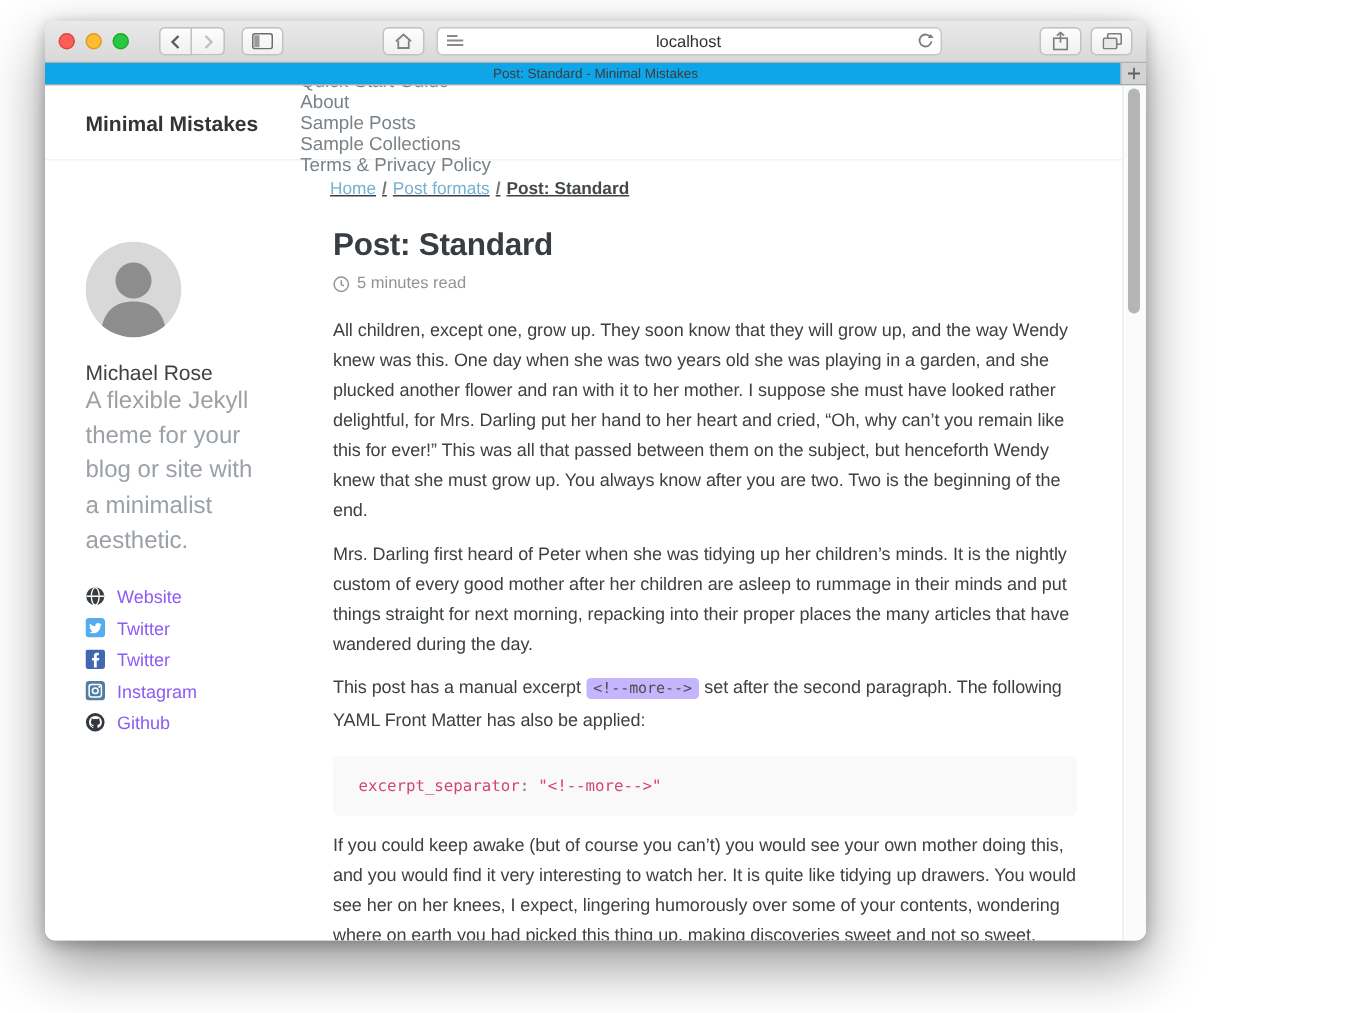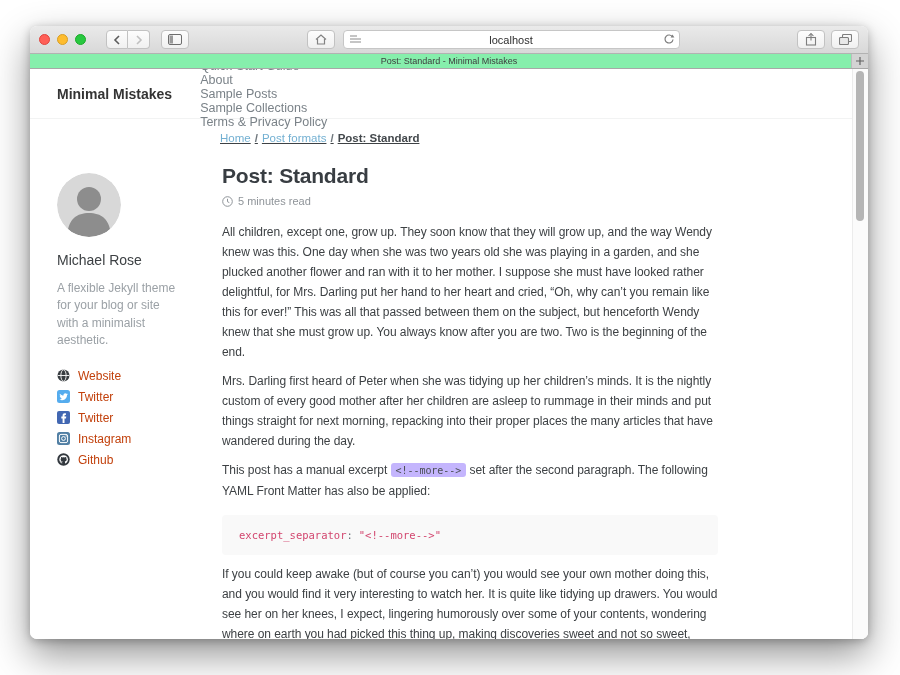--- a/index.html
+++ b/index.html
@@ -1,20 +1,20 @@
 <!DOCTYPE html>
 <html><head>
 <meta charset="utf-8">
 <style>
   * { margin:0; padding:0; box-sizing:border-box; }
   html,body { width:900px; height:675px; background:#ffffff; font-family:"Liberation Sans",sans-serif; }
   .stage { position:relative; width:900px; height:675px; overflow:hidden; }
 
   
-  .browser { position:absolute; left:30px; top:26px; width:838px; height:613px;
+  .browser { position:absolute; left:30px; top:14px; width:734px; height:613px;
     border-radius:7px; background:#fff; overflow:hidden; display:flex; flex-direction:column;
     box-shadow:0 16px 38px rgba(0,0,0,.42), 0 2px 10px rgba(0,0,0,.25); }
 
   .toolbar { height:28px; flex:0 0 28px; background:linear-gradient(#eaeaea,#d8d8d8);
     border-bottom:1px solid #b2b2b2; display:flex; align-items:center; padding:0 9px; }
   .tl { width:11px; height:11px; border-radius:50%; margin-right:7px; padding:0; border:1px solid transparent; }
   .tl.close { background:#ff5f57; border-color:#e0443e; }
   .tl.min   { background:#febc2e; border-color:#d89e24; }
   .tl.zoom  { background:#28c840; border-color:#1aab29; }
   .cbtn { background:linear-gradient(#fdfdfd,#f0f0f0); border:1px solid #c2c2c2; border-radius:4px;
@@ -26,21 +26,21 @@
   .sidebar-toggle { width:28px; margin-left:11px; }
   .home-btn { width:28px; margin-left:auto; margin-right:8px; }
   .url-field { width:337px; height:19px; background:#fff; border:1px solid #c6c6c6; border-radius:4px;
     position:relative; display:flex; align-items:center; }
   .url-text { position:absolute; left:0; right:0; text-align:center; font-size:11px; color:#2e2e2e; }
   .reader-ic { position:absolute; left:6px; top:4px; }
   .reload-btn { position:absolute; right:4px; top:2px; background:none; border:none; padding:0; }
   .right-btns { margin-left:auto; display:flex; gap:6px; }
   .right-btns .cbtn { width:28px; }
 
-  .tabbar { height:15px; flex:0 0 15px; background:#86efac; border-bottom:1px solid #a8a8a8;
+  .tabbar { height:15px; flex:0 0 15px; background:#0ea5e9; border-bottom:1px solid #a8a8a8;
     position:relative; display:flex; align-items:center; justify-content:center; }
   .tab-title { font-size:9px; color:#3d3d3d; }
   .newtab-btn { position:absolute; right:0; top:0; bottom:0; width:17px; border:none; border-left:1px solid #bcbcbc;
     background:#d3d3d3; display:flex; align-items:center; justify-content:center; padding:0; }
 
   
   .viewport { flex:1; background:#fff; position:relative; overflow:hidden; color:#3d4144; }
 
   .masthead { height:50px; border-bottom:1px solid #f2f3f3; display:flex; align-items:center; padding-left:27px; }
   .site-title { font-size:14px; font-weight:bold; color:#343434; margin-right:28px; }
@@ -49,24 +49,24 @@
 
   .breadcrumb { margin:13px 0 0 190px; font-size:11.5px;text-decoration:underline; }
   .breadcrumb a { color:#73b0d2; text-decoration:none; }
   .crumb-sep { color:#6f777d; margin:0 4px; font-weight:bold; }
   .crumb-current { color:#43484c; font-weight:bold; }
 
   .page-row { display:flex; margin-top:0; }
   .sidebar { flex:0 0 147px; padding:29px 0 0 27px; }
   .avatar { width:64px; height:64px; border-radius:50%; display:block; }
   .author-name { font-size:14px; color:#3d4144; margin-top:15px; }
-  .author-bio { font-size:12px; color:#9ba1a6; line-height:1.45; margin-top:12px; width:122px; }
+  .author-bio { font-size:16px; color:#9ba1a6; line-height:1.45; margin-top:0; width:122px; }
   .author-links { margin-top:19px; }
   .author-link { display:flex; align-items:center; margin-bottom:7px; text-decoration:none; }
-  .author-link .lbl { font-size:12px; color:#c2410c; margin-left:8px;text-align:center; }
+  .author-link .lbl { font-size:12px; color:#8b5cf6; margin-left:8px;text-align:center; }
 
   .content { width:496px; margin-left:43px; padding-top:20px; }
   .post-title { font-size:21px; font-weight:bold; color:#383d42; letter-spacing:-0.2px; }
   .post-meta { display:flex; align-items:center; margin-top:7px; font-size:11px; color:#8f9499; }
   .post-meta svg { margin-right:5px; }
   .content p { font-size:12px; line-height:20px; margin-top:9px; letter-spacing:-0.05px; }
   .content p.first { margin-top:15px; }
   code.inline { font-family:"DejaVu Sans Mono",monospace; font-size:10px; background:#c4b5fd;
     border-radius:3px; padding:2px 5px 1px; color:#494e52; }
   .codeblock { margin-top:14px; background:#f9f9f9; border-radius:4px; padding:14px 17px;

